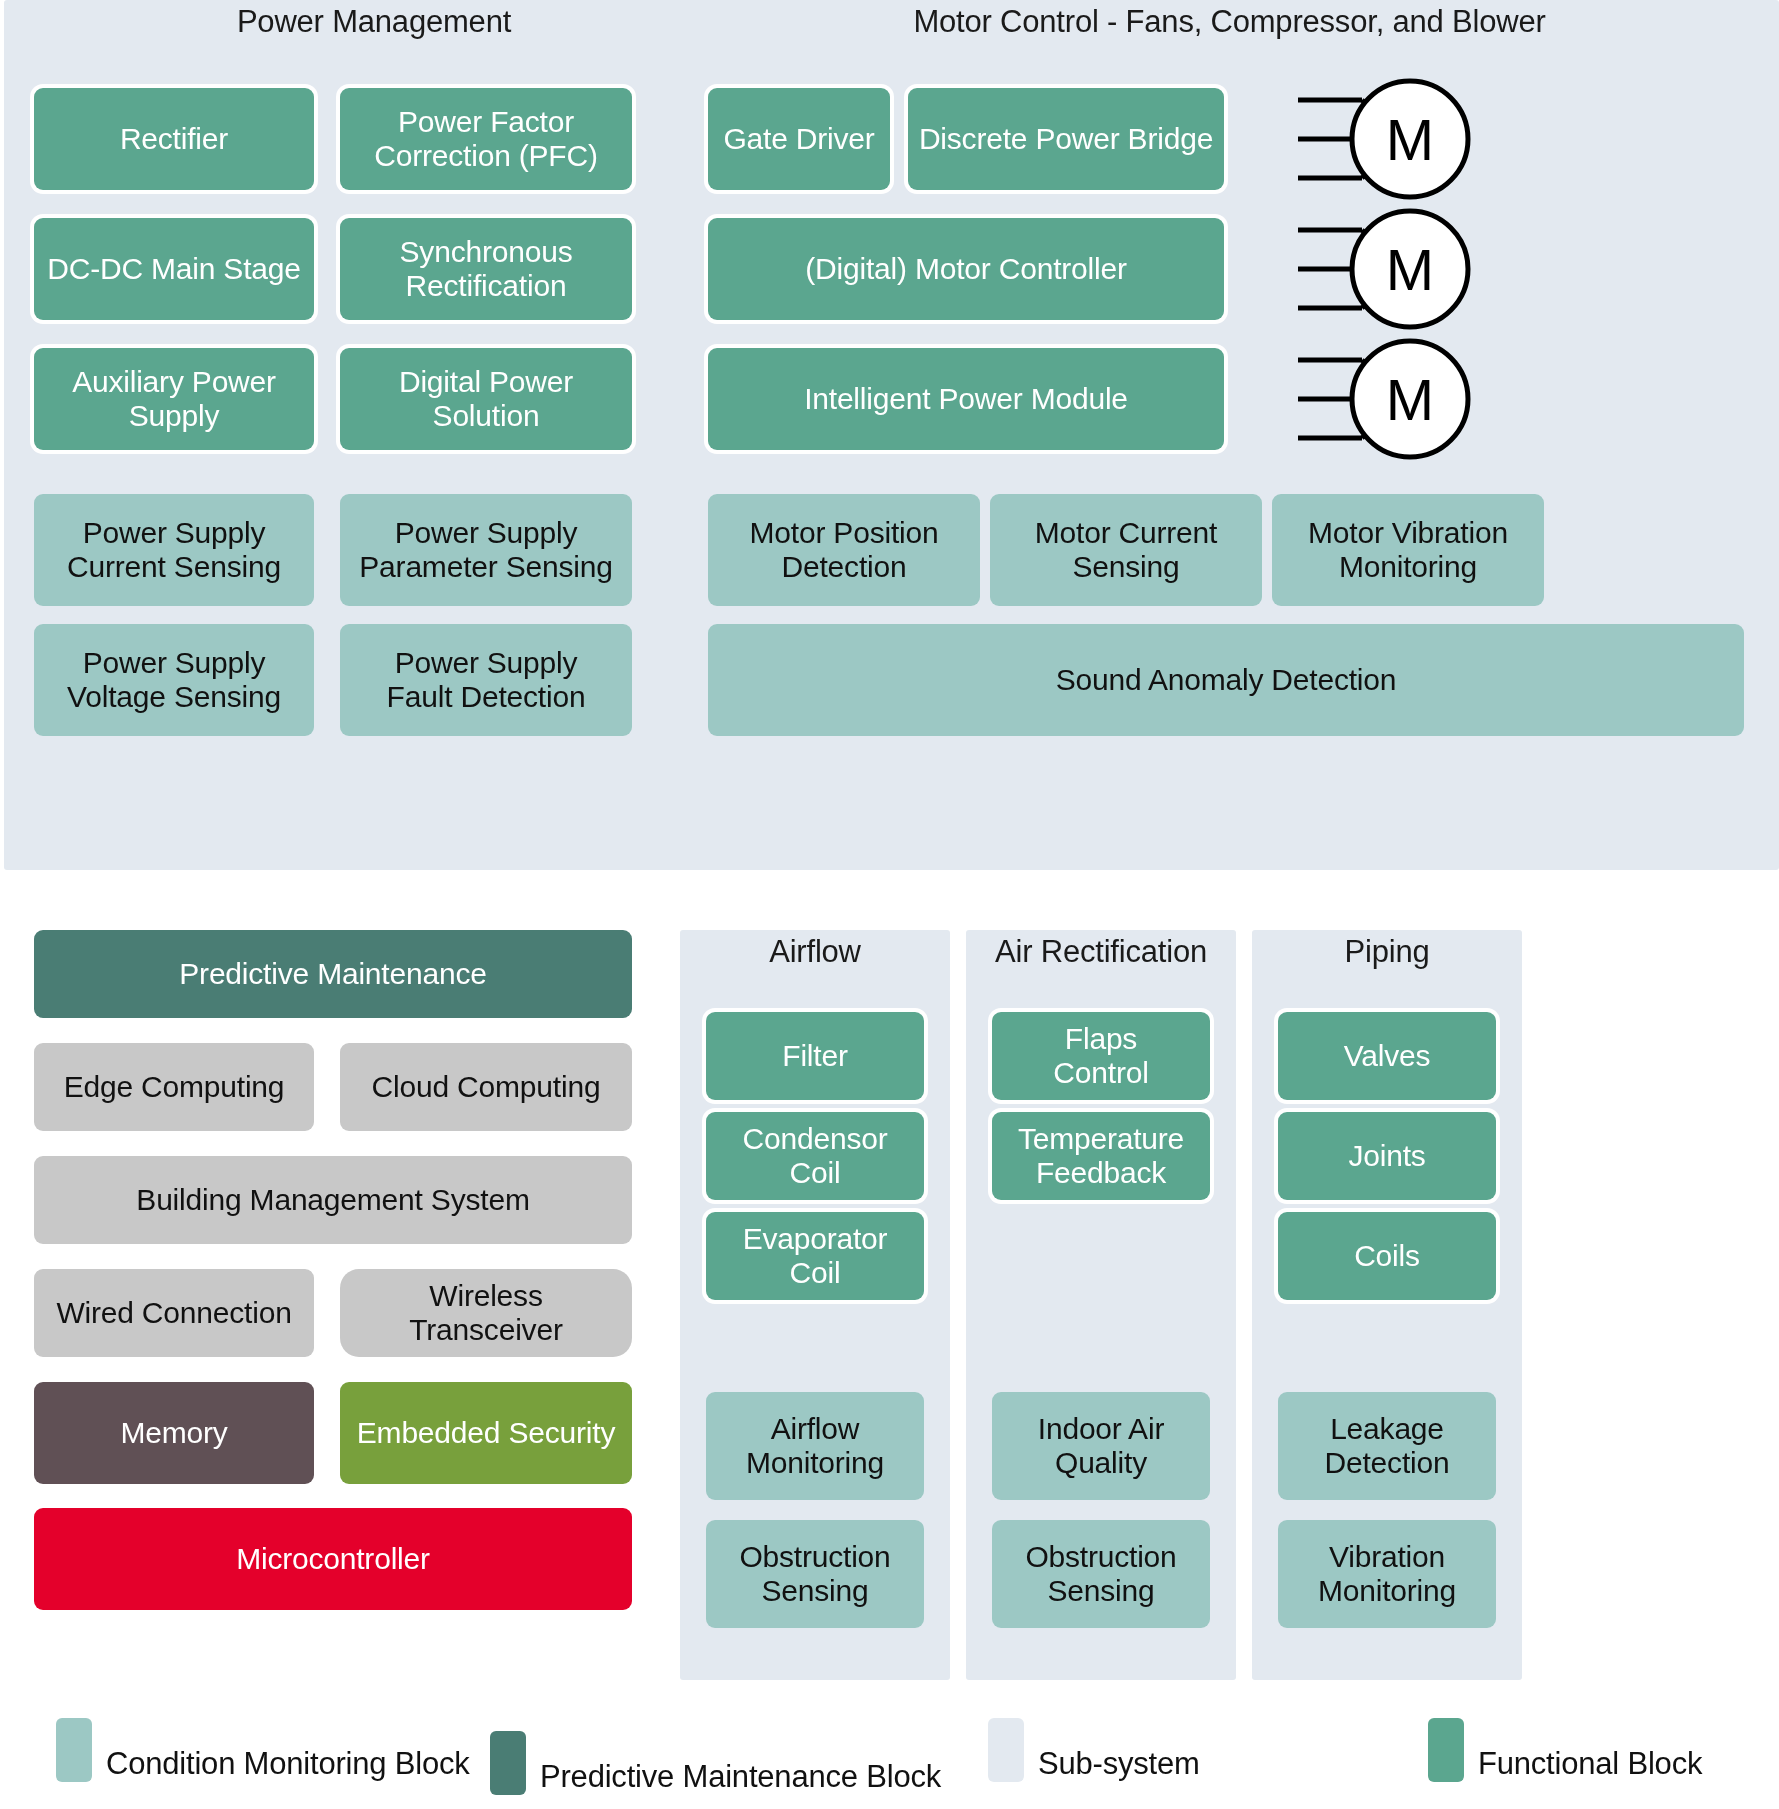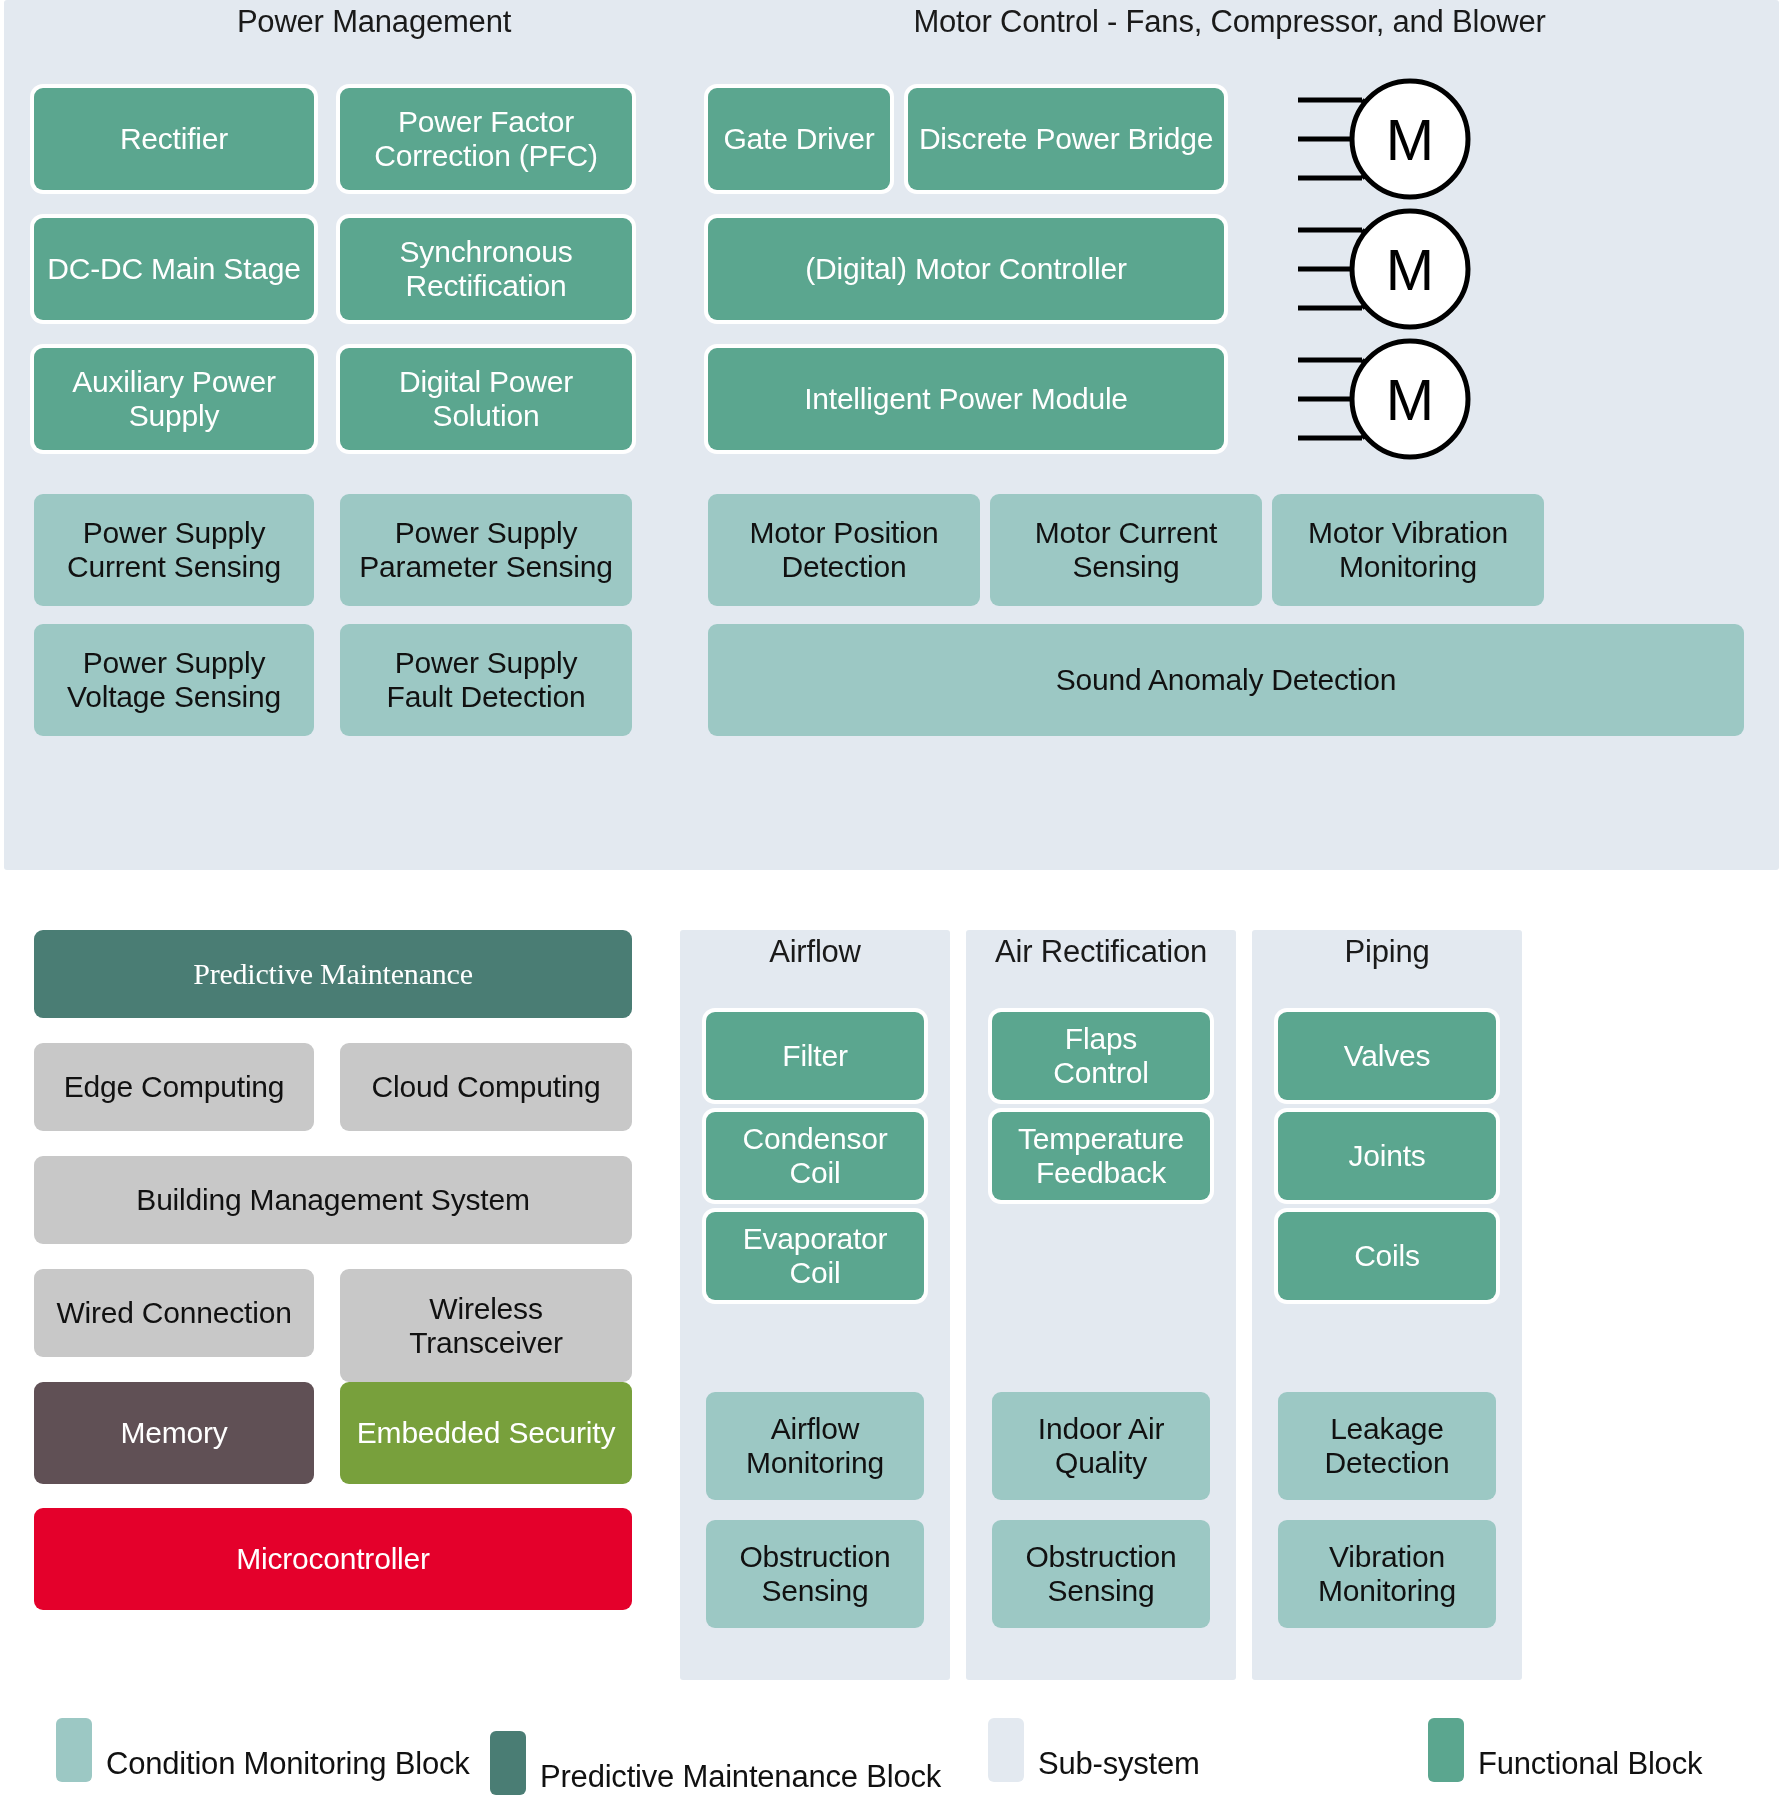--- a/index.html
+++ b/index.html
@@ -180,39 +180,39 @@
     </div>
   <div class="blk cond" style="left:1272px; top:494px; width:272px; height:112px;">
     <span>Motor Vibration
 Monitoring</span>
     </div>
 
   <div class="blk cond" style="left:708px; top:624px; width:1036px; height:112px;">
     <span>Sound Anomaly Detection</span>
     </div>
 
-  <div class="blk pm" style="left:34px; top:930px; width:598px; height:88px;font-family:Liberation Serif, serif;">
+  <div class="blk pm" style="left:34px; top:930px; width:598px; height:88px;">
     <span>Predictive Maintenance</span>
     </div>
 
   <div class="blk grey" style="left:34px; top:1043px; width:280px; height:88px;">
     <span>Edge Computing</span>
     </div>
   <div class="blk grey" style="left:340px; top:1043px; width:292px; height:88px;">
     <span>Cloud Computing</span>
     </div>
 
   <div class="blk grey" style="left:34px; top:1156px; width:598px; height:88px;">
     <span>Building Management System</span>
     </div>
 
   <div class="blk grey" style="left:34px; top:1269px; width:280px; height:88px;">
     <span>Wired Connection</span>
     </div>
-  <div class="blk grey" style="left:340px; top:1269px; width:292px; height:113px;">
+  <div class="blk grey" style="left:340px; top:1269px; width:292px; height:88px;border-radius:19px;">
     <span>Wireless
 Transceiver</span>
     </div>
 
   <div class="blk mem" style="left:34px; top:1382px; width:280px; height:102px;">
     <span>Memory</span>
     </div>
   <div class="blk sec" style="left:340px; top:1382px; width:292px; height:102px;">
     <span>Embedded Security</span>
     </div>

